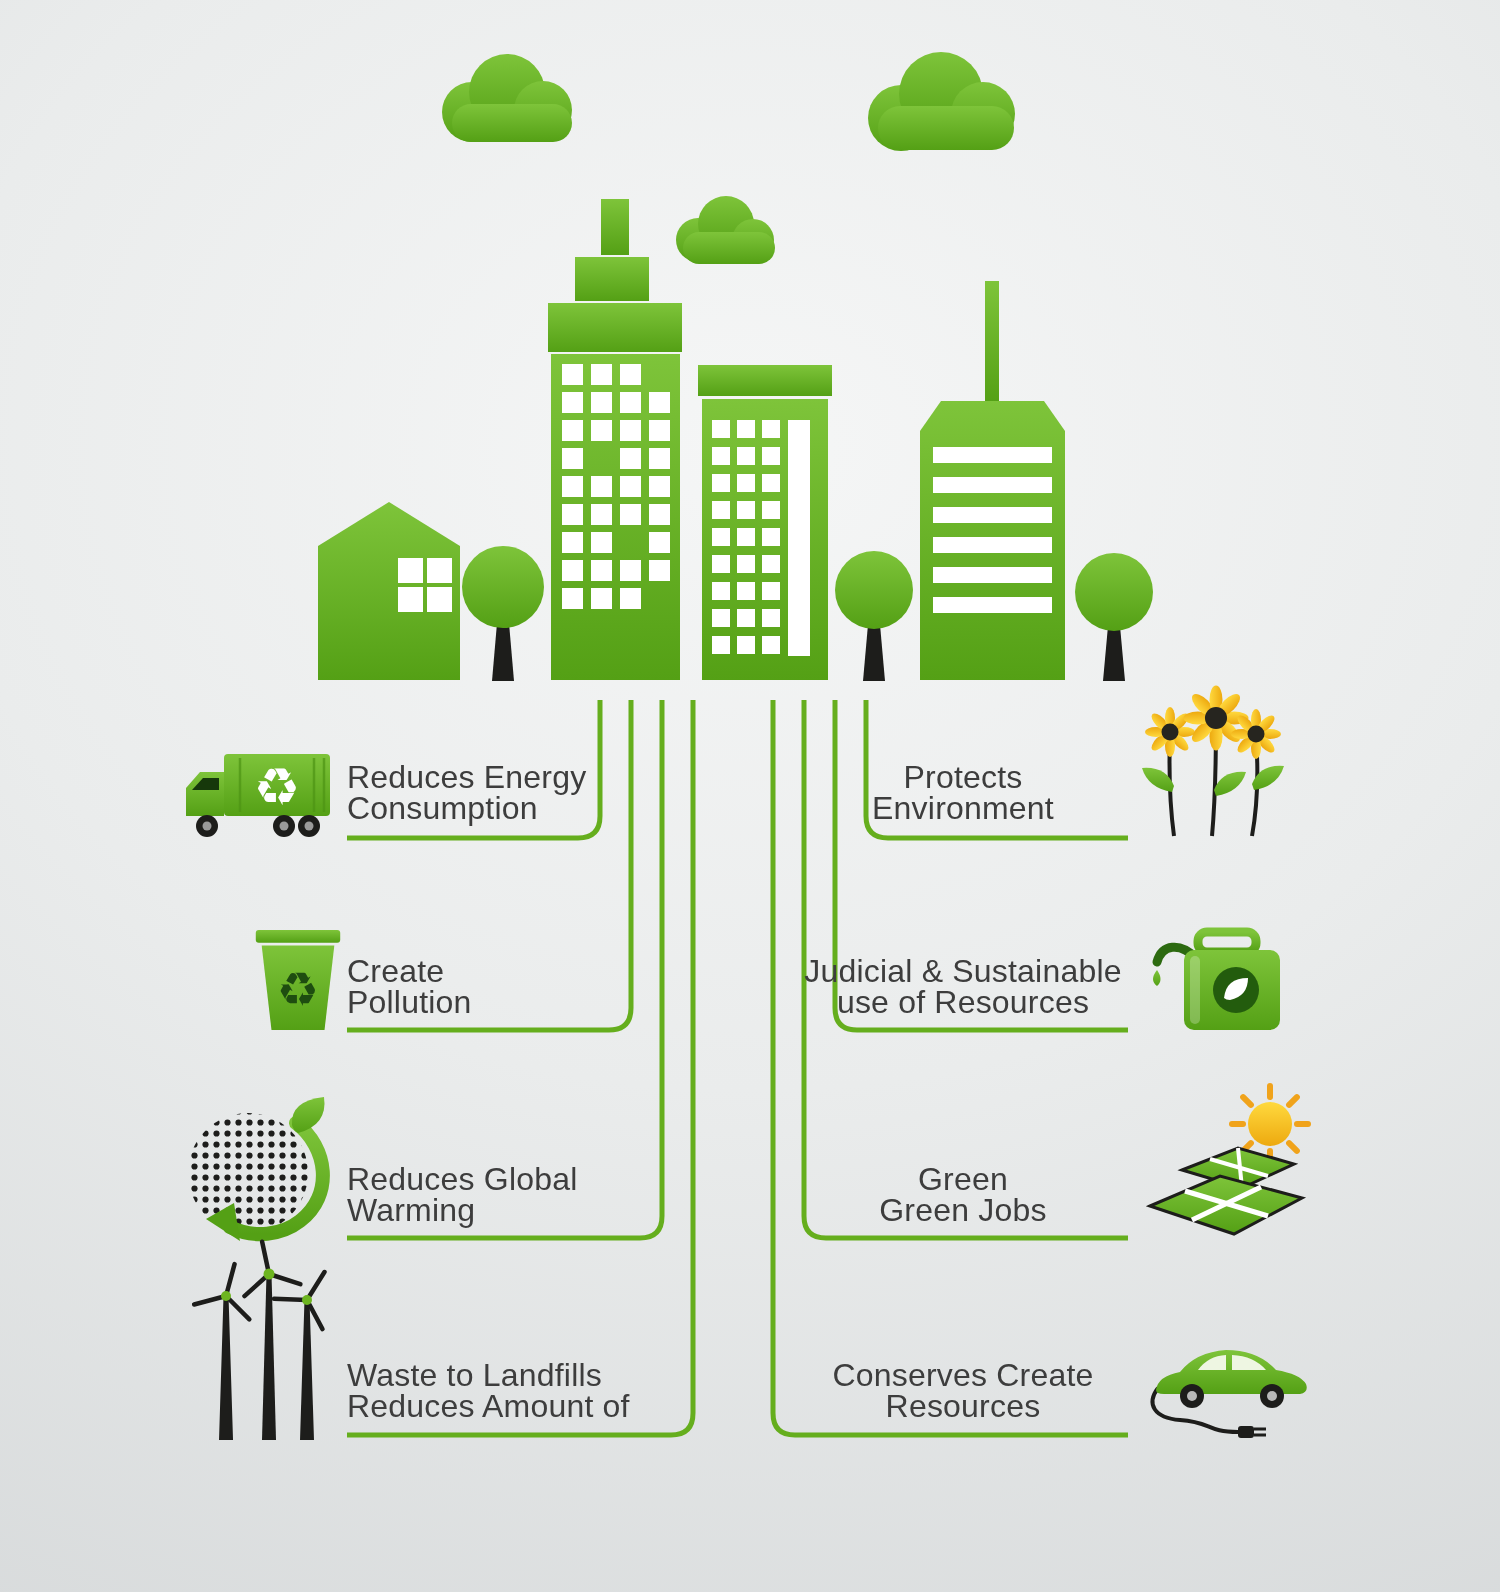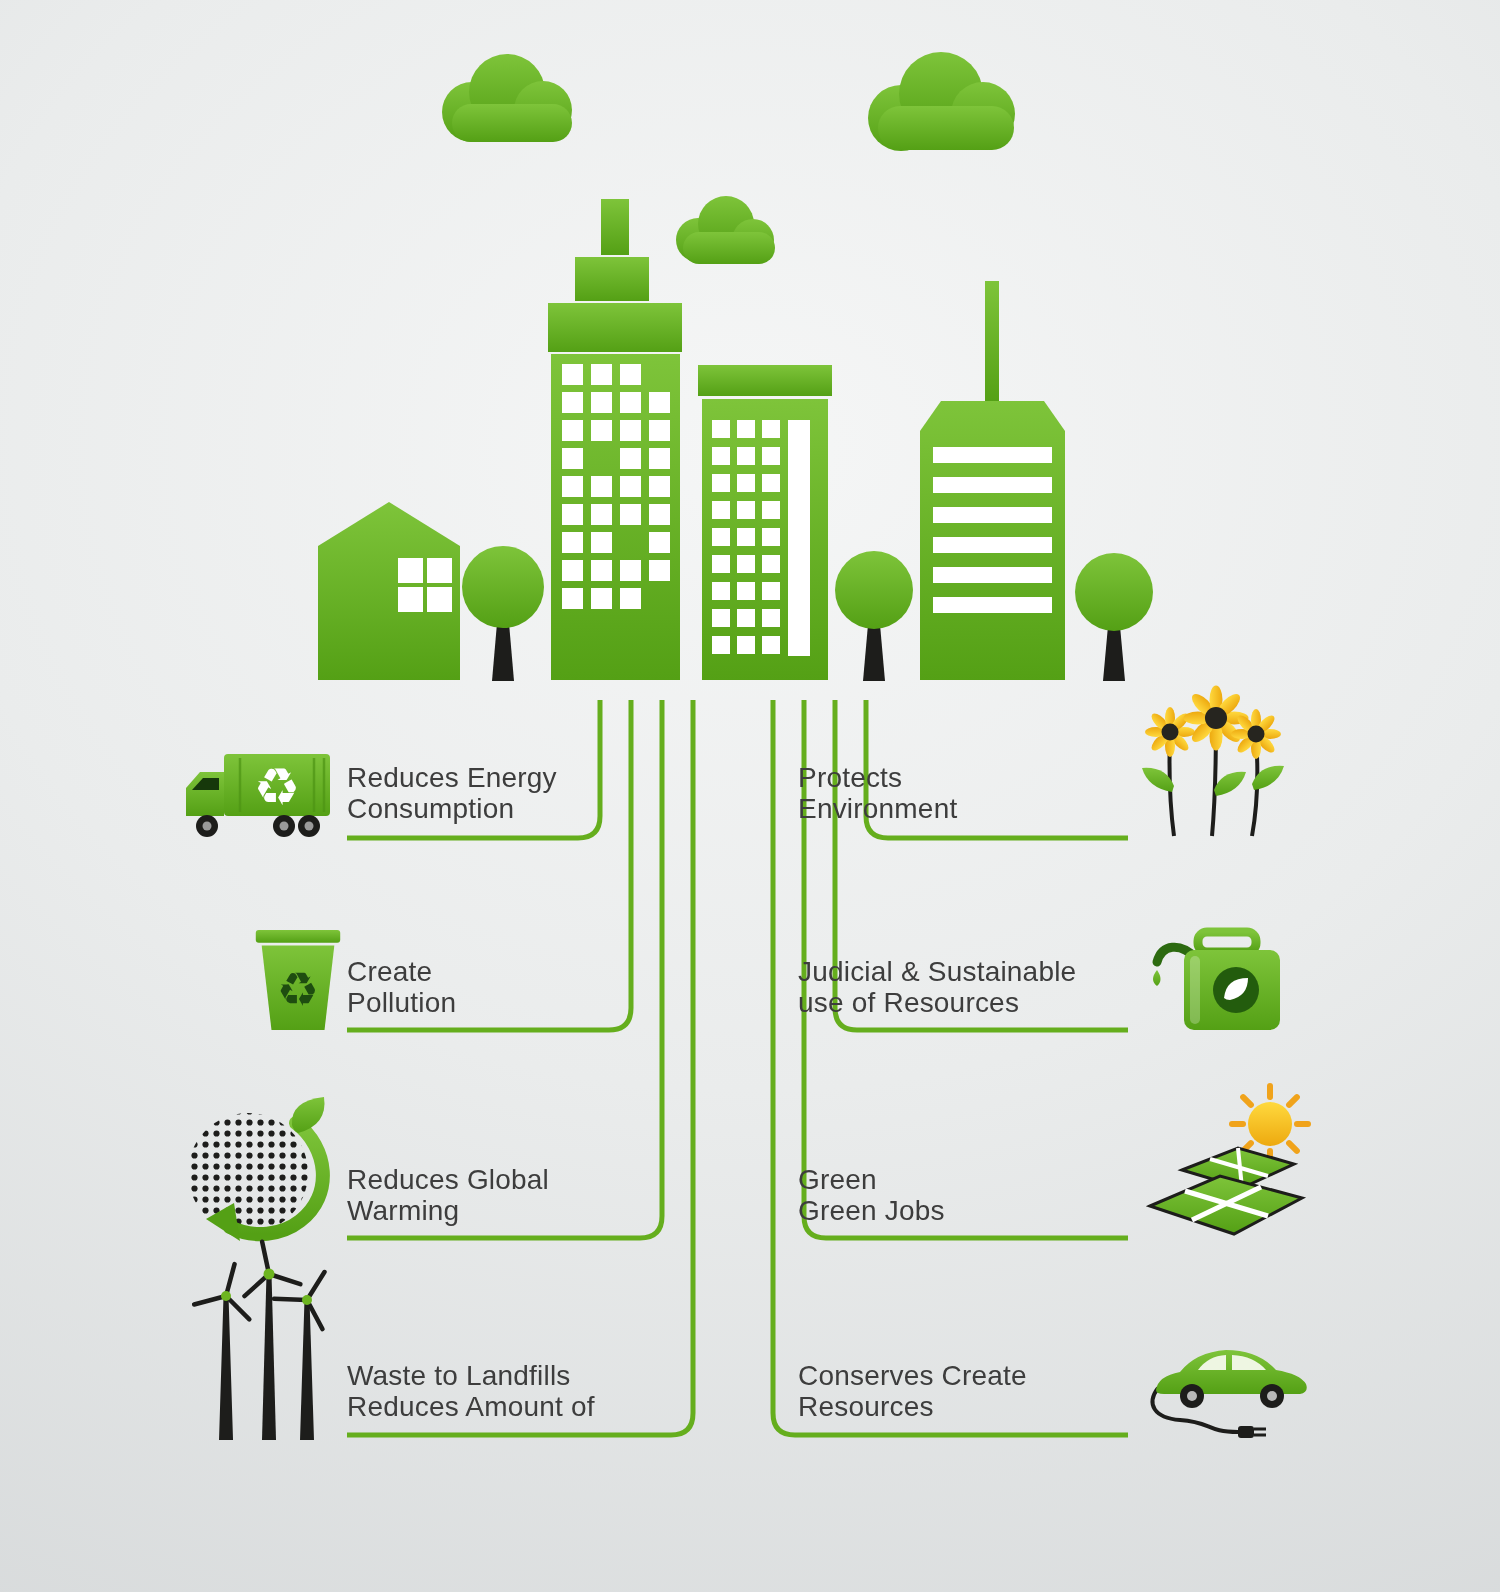--- a/index.html
+++ b/index.html
@@ -4,22 +4,22 @@
 <style>
   html,body{margin:0;padding:0;background:#d9dcdd;}
   .stage{
     position:relative;width:1500px;height:1592px;overflow:hidden;
     background:radial-gradient(ellipse 120% 90% at 50% 28%, #f5f6f6 0%, #eaecec 45%, #d5d8d9 100%);
     font-family:"Liberation Sans",sans-serif;
   }
   .abs{position:absolute;}
   .icon{position:absolute;}
   .icon svg{width:100%;height:100%;display:block;}
-  .label{position:absolute;font-size:28px;line-height:31px;color:#3d3d3d;letter-spacing:.2px;}
-  .label.right{text-align:left;}
+  .label{position:absolute;font-size:32px;line-height:31px;color:#3d3d3d;letter-spacing:.2px;}
+  .label.right{text-align:center;}
   svg{overflow:visible;}
 </style>
 </head>
 <body>
 
 <div class="stage">
 
   <svg class="abs" style="left:0;top:0;width:1500px;height:720px" viewBox="0 0 1500 720">
     <defs>
       <linearGradient id="gGreen" x1="0" y1="0" x2="0" y2="1">

